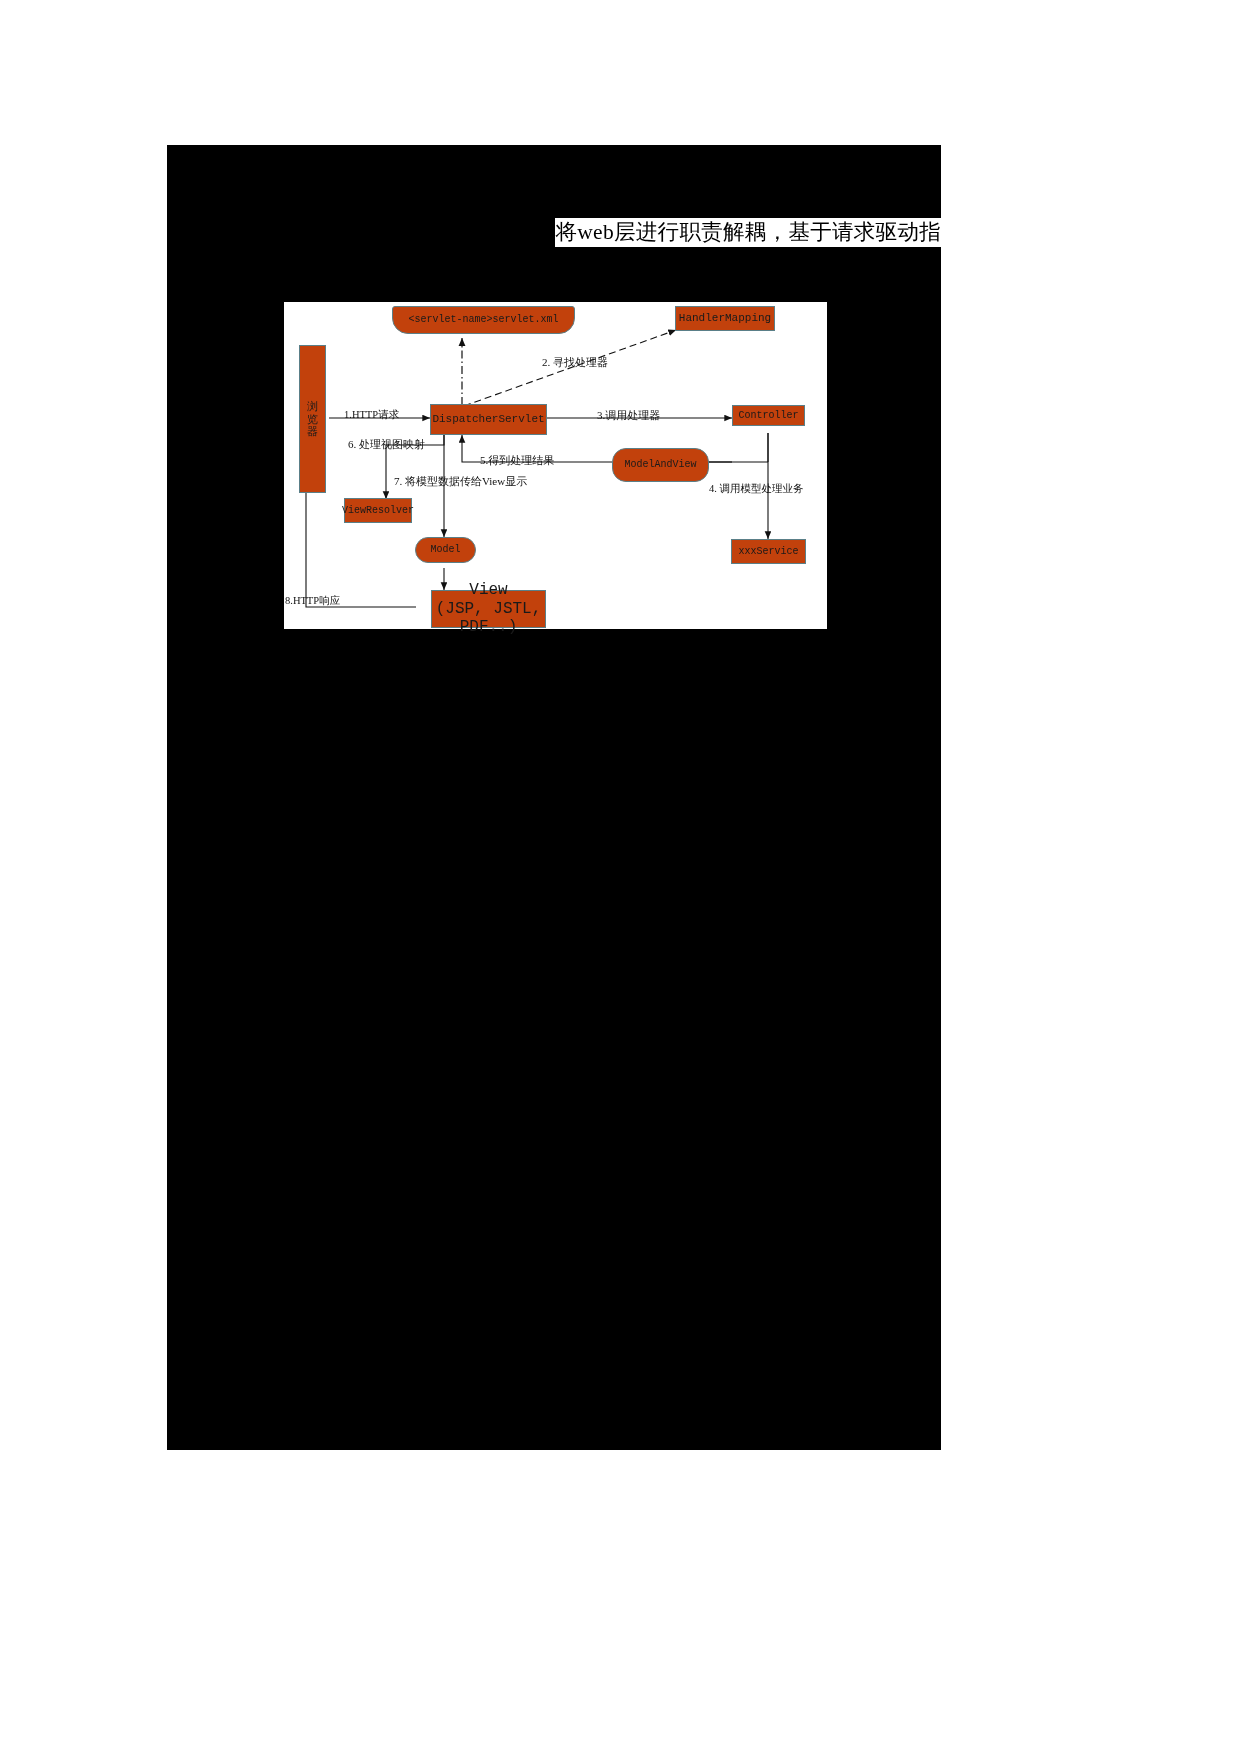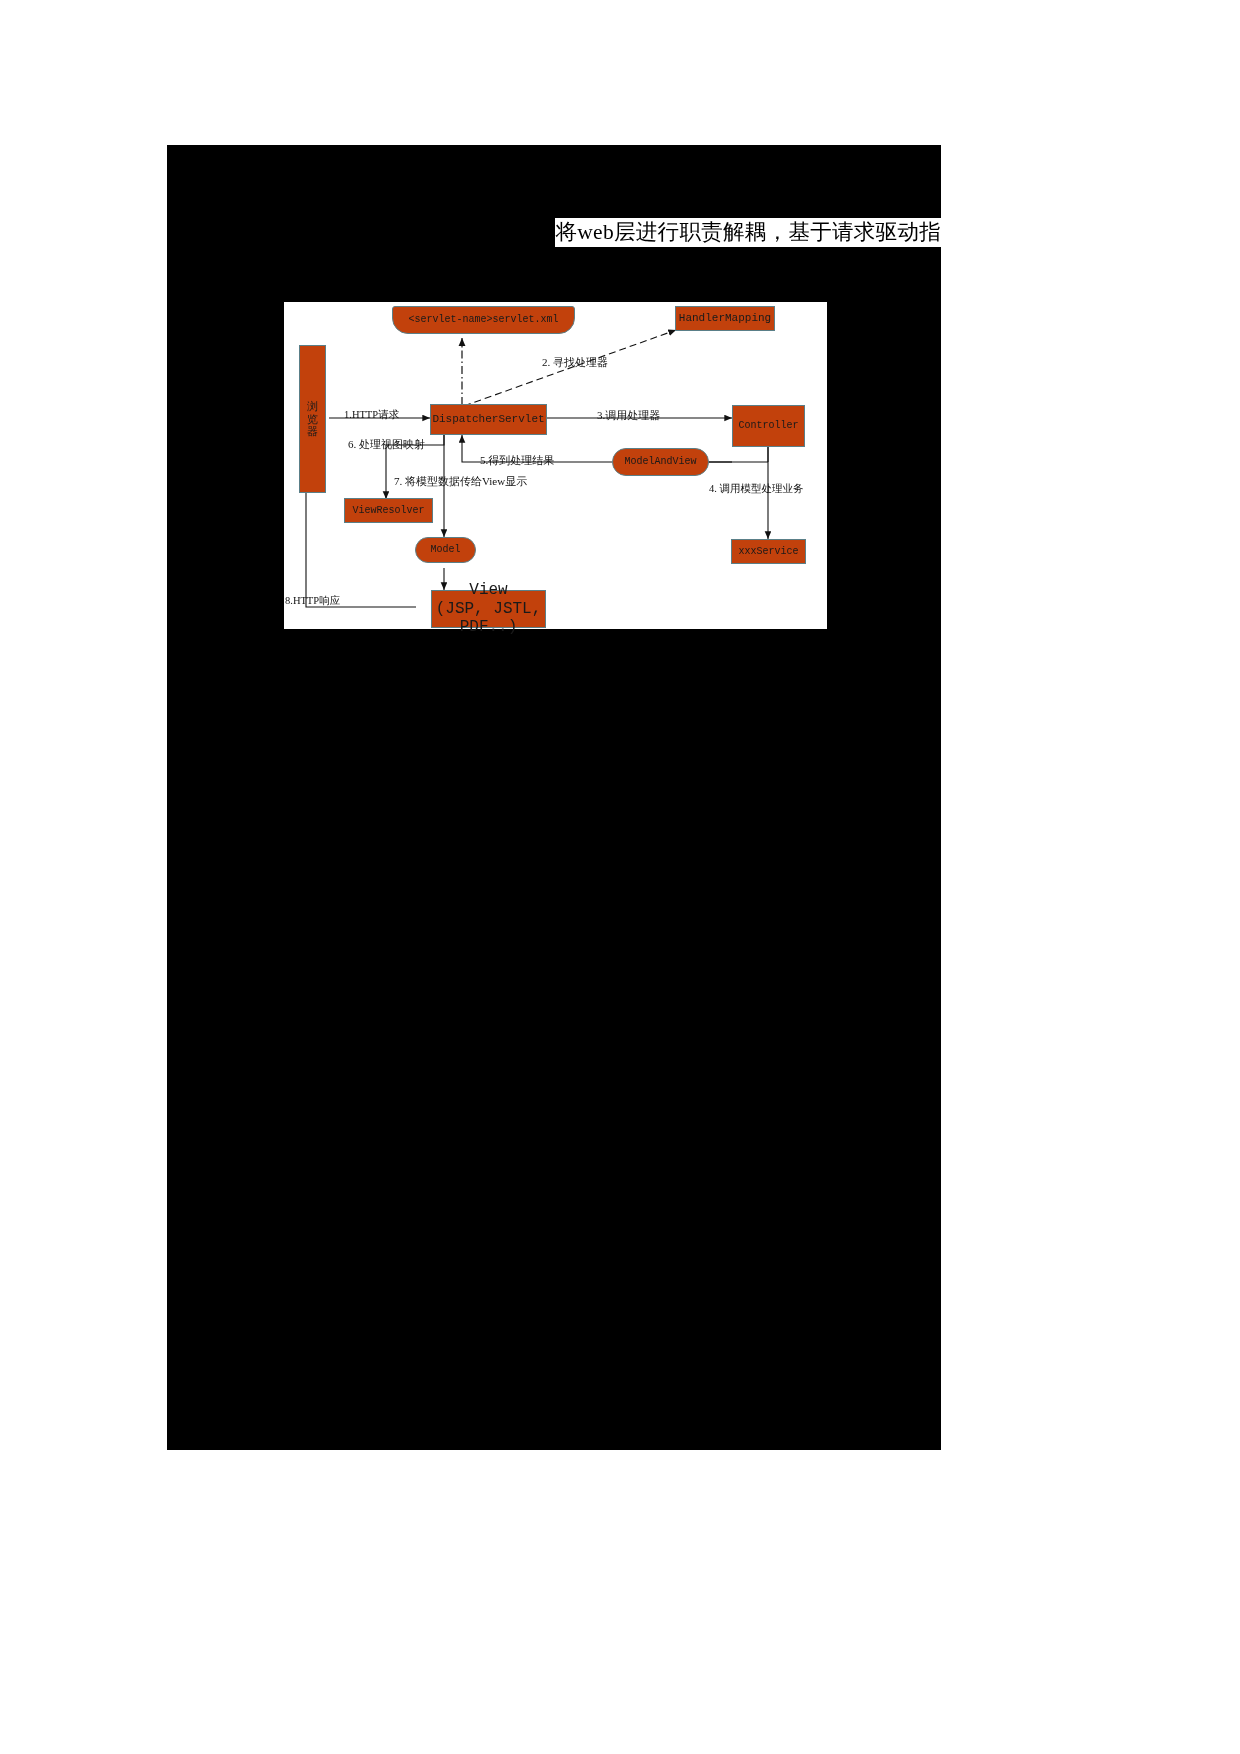--- a/index.html
+++ b/index.html
@@ -124,29 +124,29 @@
   <div class="nodebox" style="left:15px;top:43px;width:27px;height:148px;flex-direction:column;font-size:11px;font-family:'Liberation Serif',serif;">
     <span>浏</span>
     <span>览</span>
     <span>器</span>
   </div>
 
   <div class="nodebox" style="left:146px;top:102px;width:117px;height:31px;font-size:11px;">
     <span>DispatcherServlet</span>
   </div>
 
-  <div class="nodebox" style="left:448px;top:103px;width:73px;height:42px;font-size:10px;">
+  <div class="nodebox" style="left:448px;top:103px;width:73px;height:21px;font-size:10px;">
     <span>Controller</span>
   </div>
 
-  <div class="nodebox rounded" style="left:328px;top:146px;width:97px;height:28px;font-size:10px;border-radius:14px;">
+  <div class="nodebox rounded" style="left:328px;top:146px;width:97px;height:34px;font-size:10px;border-radius:14px;">
     <span>ModelAndView</span>
   </div>
 
-  <div class="nodebox" style="left:60px;top:196px;width:89px;height:25px;font-size:10px;">
+  <div class="nodebox" style="left:60px;top:196px;width:68px;height:25px;font-size:10px;">
     <span>ViewResolver</span>
   </div>
 
   <div class="nodebox rounded" style="left:131px;top:235px;width:61px;height:26px;font-size:10px;border-radius:13px;text-align:center;">
     <span>Model</span>
   </div>
 
   <div class="nodebox" style="left:447px;top:237px;width:75px;height:25px;font-size:10px;">
     <span>xxxService</span>
   </div>

